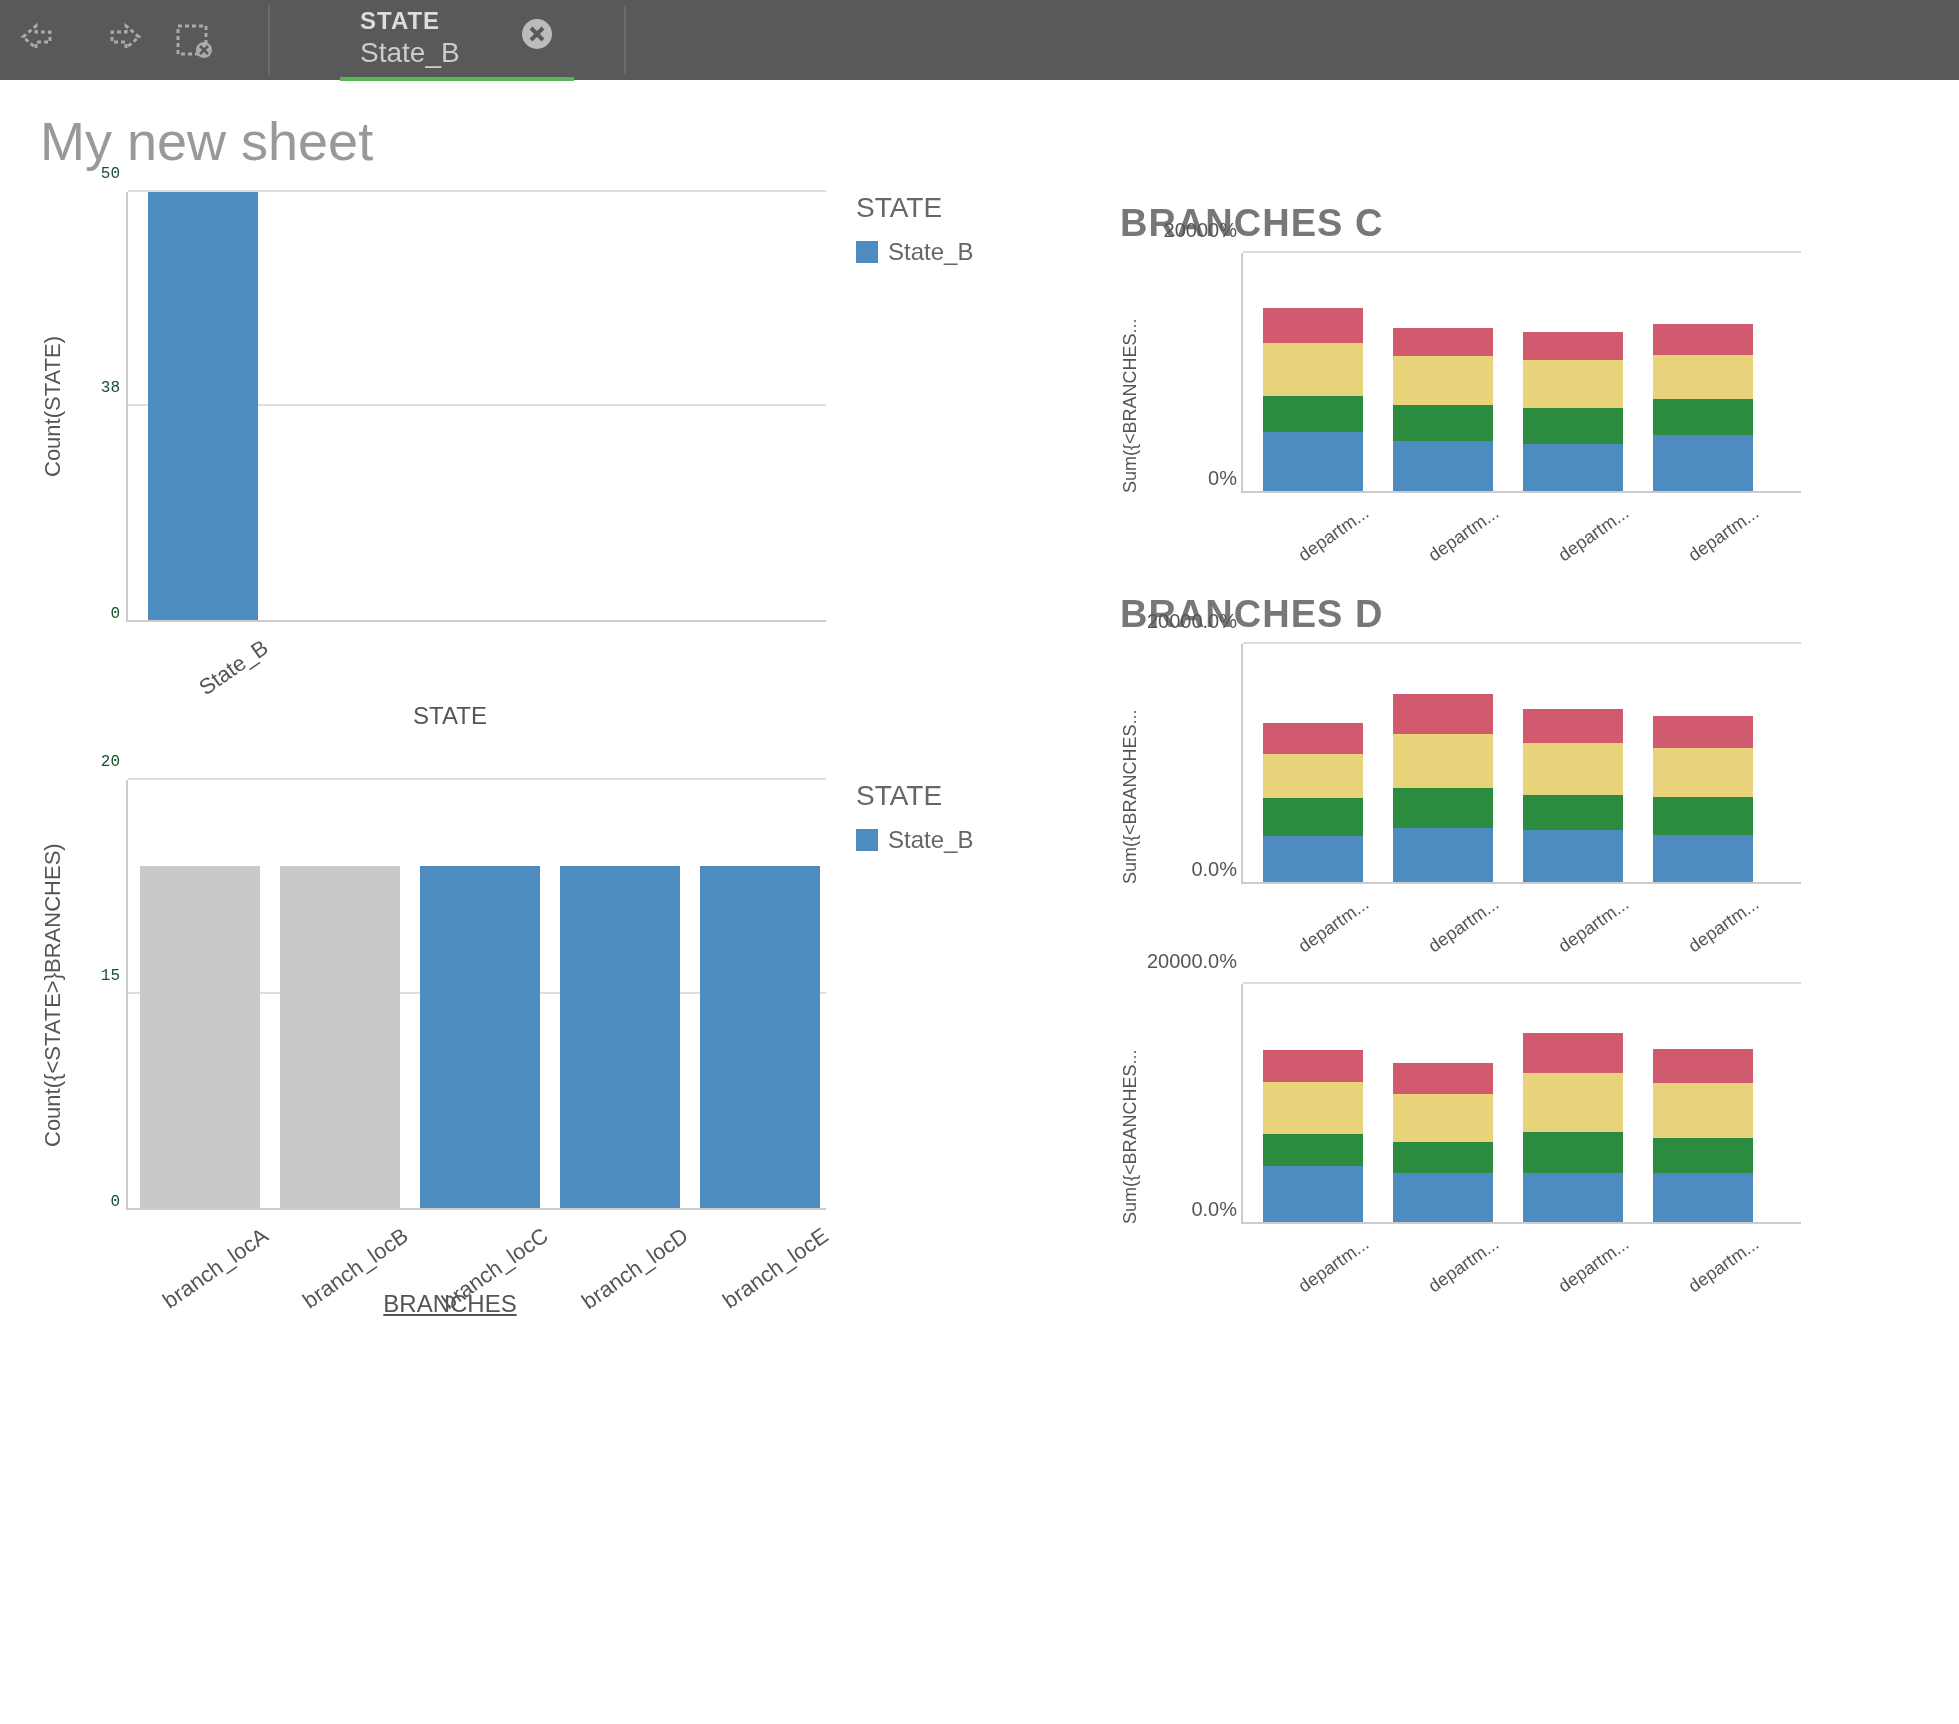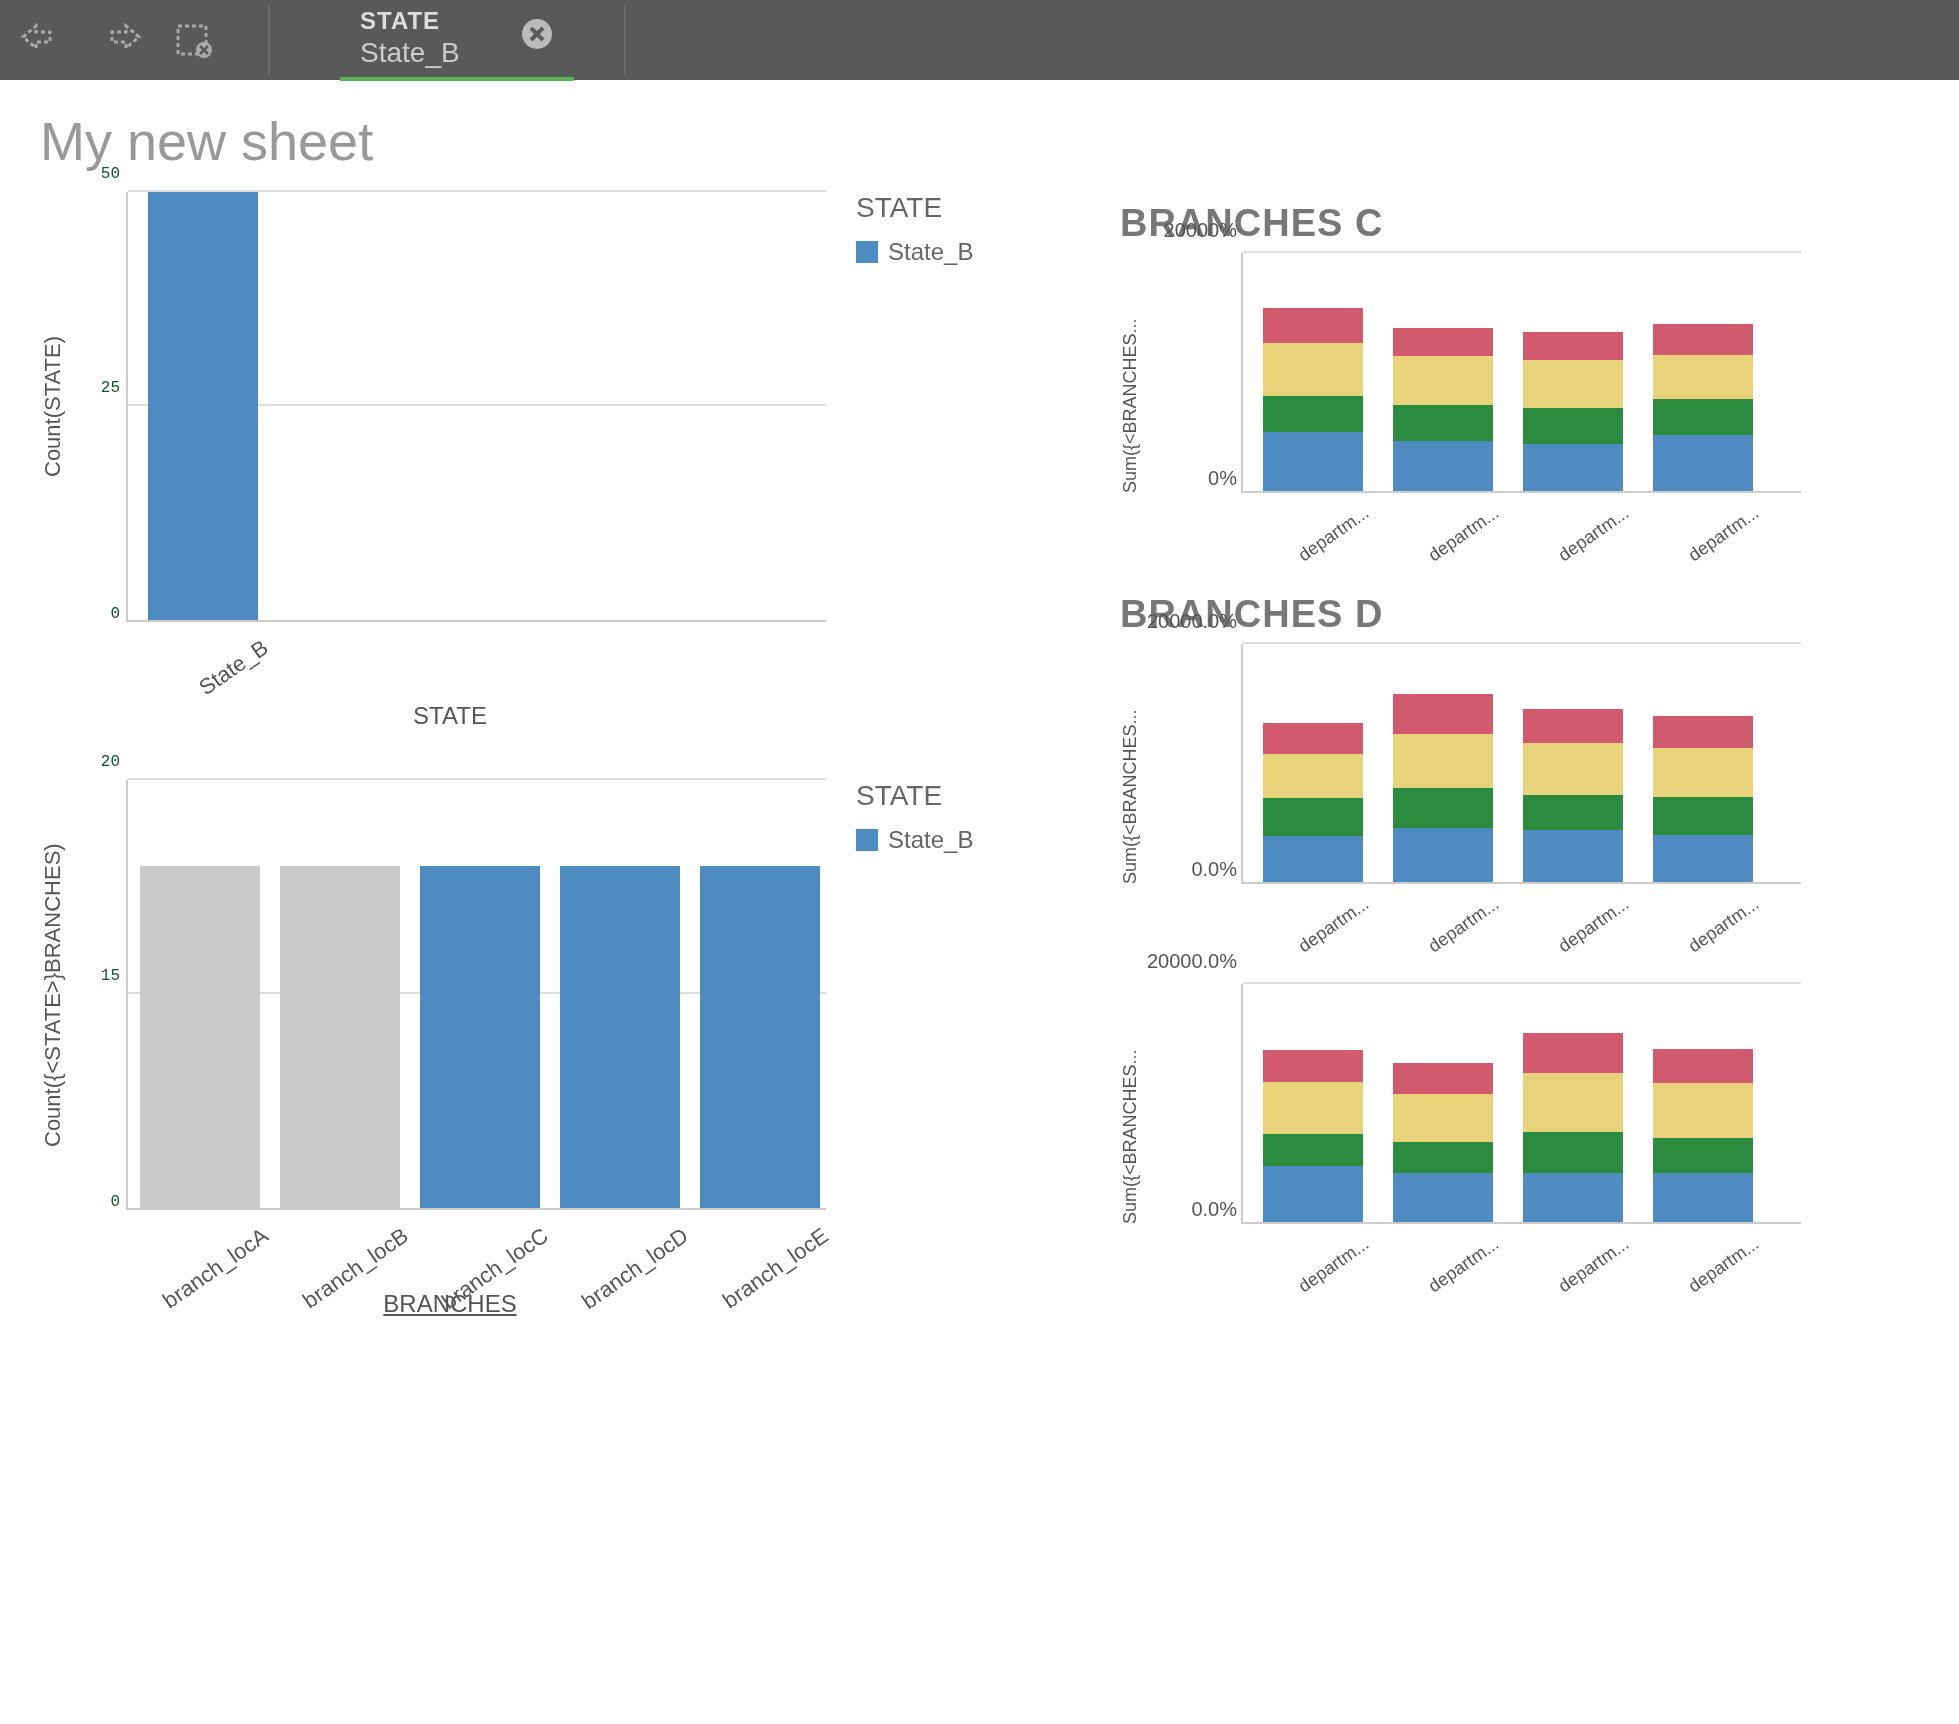--- a/index.html
+++ b/index.html
@@ -239,21 +239,21 @@
     <div class="chart-block">
       <div class="chart-area">
         <div class="yaxis-label" style="height:430px;">Count(STATE)</div>
         <div style="width:60px; position:relative; height:430px;">
           
         </div>
         <div class="plot" style="width:700px; height:430px;">
           <div class="gridline" style="bottom:50%;"></div>
           <div class="gridline" style="bottom:100%;"></div>
           <div class="tick-y" style="bottom:-12px;">0</div>
-          <div class="tick-y" style="bottom:calc(50% - 0px);">25</div>
+          <div class="tick-y" style="bottom:calc(50% - 0px);">38</div>
           <div class="tick-y" style="bottom:calc(100% - 0px);">50</div>
           <div class="bar c-blue" style="left:20px; width:110px; height:100%;"></div>
           <div class="tick-x" style="left:0px; width:120px;">State_B</div>
         </div>
         <div class="legend">
           <div class="legend-title">STATE</div>
           <div class="legend-item">
             <div class="legend-sw c-blue"></div>
             <span>State_B</span>
           </div>

